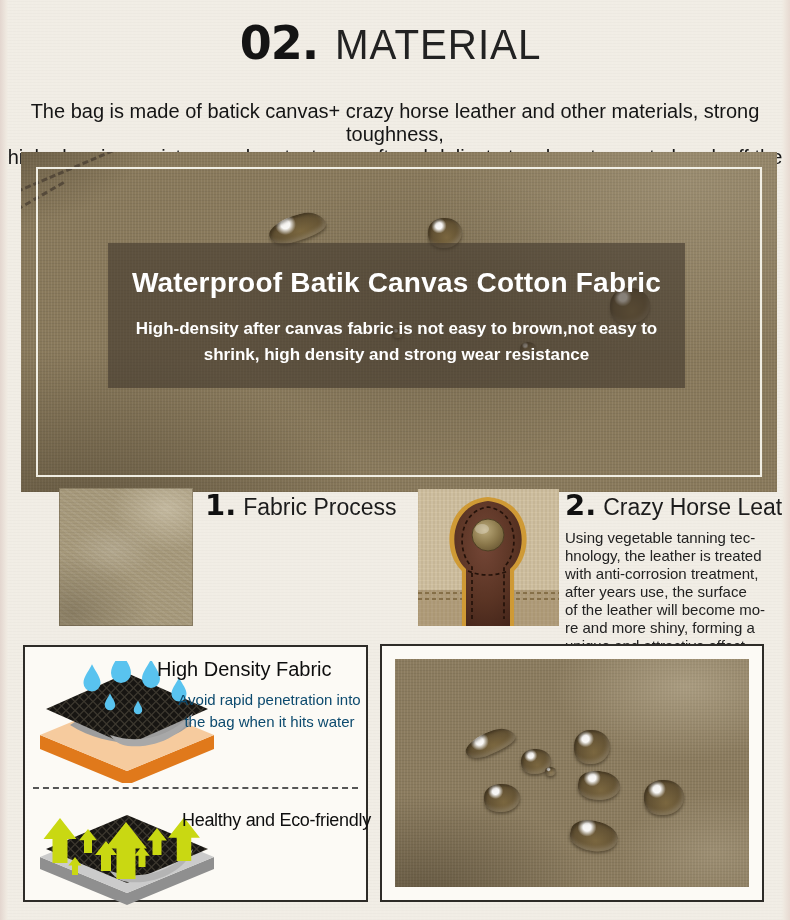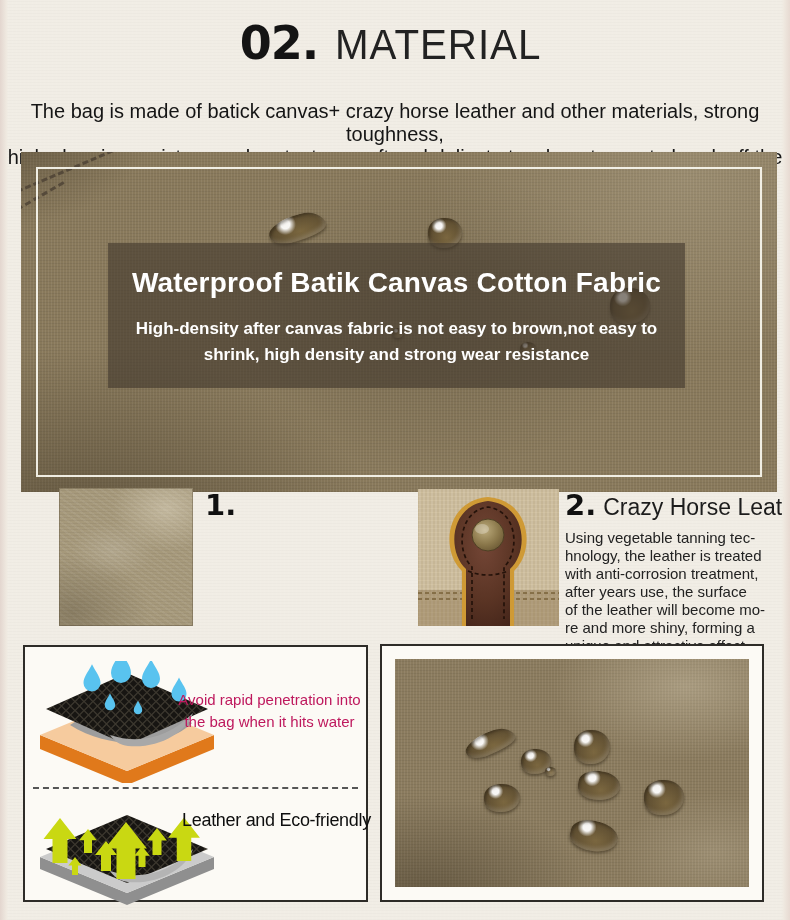--- a/index.html
+++ b/index.html
@@ -65,21 +65,21 @@
   .fnum{font-family:"DejaVu Sans",sans-serif;font-weight:800;font-size:29px;color:#111;}
   .fttl{font-size:23px;font-weight:400;color:#1c1c1c;}
   .feature p{margin:7px 0 0;font-size:15px;line-height:18px;color:#222;white-space:pre-line;}
 
   
   .panel{position:absolute;background:#fcfaf5;border:2px solid #2e2c28;box-sizing:border-box;}
   .panel.benefits{left:23px;top:645px;width:345px;height:257px;}
   .benefit{position:absolute;left:0;width:100%;}
   .benefit .illus{position:absolute;left:5px;}
   .benefit h4{position:absolute;margin:0;font-weight:400;color:#0e0e0e;white-space:nowrap;}
-  .benefit p{position:absolute;margin:0;font-size:15px;line-height:22px;color:#be185d;white-space:pre-line;}
+  .benefit p{position:absolute;margin:0;font-size:15px;line-height:22px;color:#0c4a6e;white-space:pre-line;}
   .b1{top:0;height:139px;}
   .b1 .illus{top:14px;}
   .b1 h4{left:132px;top:11px;font-size:20px;}
   .b1 p{left:132px;top:42px;width:225px;text-align:center;}
   .divider{position:absolute;left:8px;right:8px;top:140px;border-top:2px dashed #555;}
   .b2{top:142px;height:113px;}
   .b2 .illus{top:6px;}
   .b2 h4{left:157px;top:21px;font-size:18px;letter-spacing:-.3px;}
   .b2 p{left:148px;top:63px;width:200px;text-align:left;}
 
@@ -123,20 +123,21 @@
 shrink, high density and strong wear resistance</p>
     </div>
     <div class="hero-frame"></div>
   </figure>
 
   <figure class="thumb fabric"></figure>
 
   <div class="feature f1">
     <h3>
       <span class="fnum">1.</span>
+      <span class="fttl">Fabric Process</span>
     </h3>
   </div>
 
   <figure class="thumb leather">
     <svg width="141" height="137" viewBox="0 0 141 137">
       <defs>
         <pattern id="weave" width="4" height="4" patternUnits="userSpaceOnUse">
           <rect width="4" height="4" fill="#c3b18e"></rect>
           <path d="M0,0 H4 M0,2 H4" stroke="rgba(90,75,50,.25)" stroke-width=".7"></path>
           <path d="M2,0 V4" stroke="rgba(255,250,235,.35)" stroke-width=".7"></path>
@@ -195,20 +196,21 @@
         <path d="M80,74 C110,84 140,76 163,52 C156,72 128,88 98,85 C90,84 84,80 80,74 Z" fill="#a8a8a8"></path>
         <g fill="#59c3ef">
           <path d="M0,-11 C2.5,-6 5,-3.5 5,0 A5,5 0 1 1 -5,0 C-5,-3.5 -2.5,-6 0,-11 Z" transform="translate(62,22) scale(1.7)"></path>
           <path d="M0,-11 C2.5,-6 5,-3.5 5,0 A5,5 0 1 1 -5,0 C-5,-3.5 -2.5,-6 0,-11 Z" transform="translate(91,12) scale(2.0)"></path>
           <path d="M0,-11 C2.5,-6 5,-3.5 5,0 A5,5 0 1 1 -5,0 C-5,-3.5 -2.5,-6 0,-11 Z" transform="translate(121,18) scale(1.8)"></path>
           <path d="M0,-11 C2.5,-6 5,-3.5 5,0 A5,5 0 1 1 -5,0 C-5,-3.5 -2.5,-6 0,-11 Z" transform="translate(149,33) scale(1.5)"></path>
           <path d="M0,-11 C2.5,-6 5,-3.5 5,0 A5,5 0 1 1 -5,0 C-5,-3.5 -2.5,-6 0,-11 Z" transform="translate(80,44) scale(1.05)"></path>
           <path d="M0,-11 C2.5,-6 5,-3.5 5,0 A5,5 0 1 1 -5,0 C-5,-3.5 -2.5,-6 0,-11 Z" transform="translate(108,49) scale(.85)"></path>
         </g>
       </svg>
+      <h4>High Density Fabric</h4>
       <p>Avoid rapid penetration into
 the bag when it hits water</p>
     </div>
 
     <div class="divider"></div>
 
     <div class="benefit b2">
       <svg class="illus" width="195" height="110" viewBox="0 0 195 110">
         <defs>
           <pattern id="mesh2" width="9" height="9" patternUnits="userSpaceOnUse">
@@ -224,21 +226,21 @@
           <path d="M-5,0 L-5,-16 L-11,-16 L0,-30 L11,-16 L5,-16 L5,0 Z" transform="translate(30,68) scale(1.5)"></path>
           <path d="M-5,0 L-5,-16 L-11,-16 L0,-30 L11,-16 L5,-16 L5,0 Z" transform="translate(58,58) scale(.8)"></path>
           <path d="M-5,0 L-5,-16 L-11,-16 L0,-30 L11,-16 L5,-16 L5,0 Z" transform="translate(96,84) scale(1.9)"></path>
           <path d="M-5,0 L-5,-16 L-11,-16 L0,-30 L11,-16 L5,-16 L5,0 Z" transform="translate(127,60) scale(.9)"></path>
           <path d="M-5,0 L-5,-16 L-11,-16 L0,-30 L11,-16 L5,-16 L5,0 Z" transform="translate(154,66) scale(1.45)"></path>
           <path d="M-5,0 L-5,-16 L-11,-16 L0,-30 L11,-16 L5,-16 L5,0 Z" transform="translate(76,76) scale(1.0)"></path>
           <path d="M-5,0 L-5,-16 L-11,-16 L0,-30 L11,-16 L5,-16 L5,0 Z" transform="translate(45,80) scale(.6)"></path>
           <path d="M-5,0 L-5,-16 L-11,-16 L0,-30 L11,-16 L5,-16 L5,0 Z" transform="translate(112,72) scale(.7)"></path>
         </g>
       </svg>
-      <h4>Leather and Eco-friendly</h4>
+      <h4>Healthy and Eco-friendly</h4>
     </div>
   </div>
 
   <figure class="panel photo" style="margin:0;">
     <div class="wphoto">
       <div class="drop smear" style="left:69px;top:73px;width:52px;height:22px;transform:rotate(-20deg);"></div>
       <div class="drop" style="left:126px;top:90px;width:30px;height:25px;"></div>
       <div class="drop" style="left:179px;top:71px;width:36px;height:34px;"></div>
       <div class="drop" style="left:183px;top:112px;width:42px;height:29px;transform:rotate(6deg);"></div>
       <div class="drop" style="left:249px;top:121px;width:40px;height:35px;"></div>

